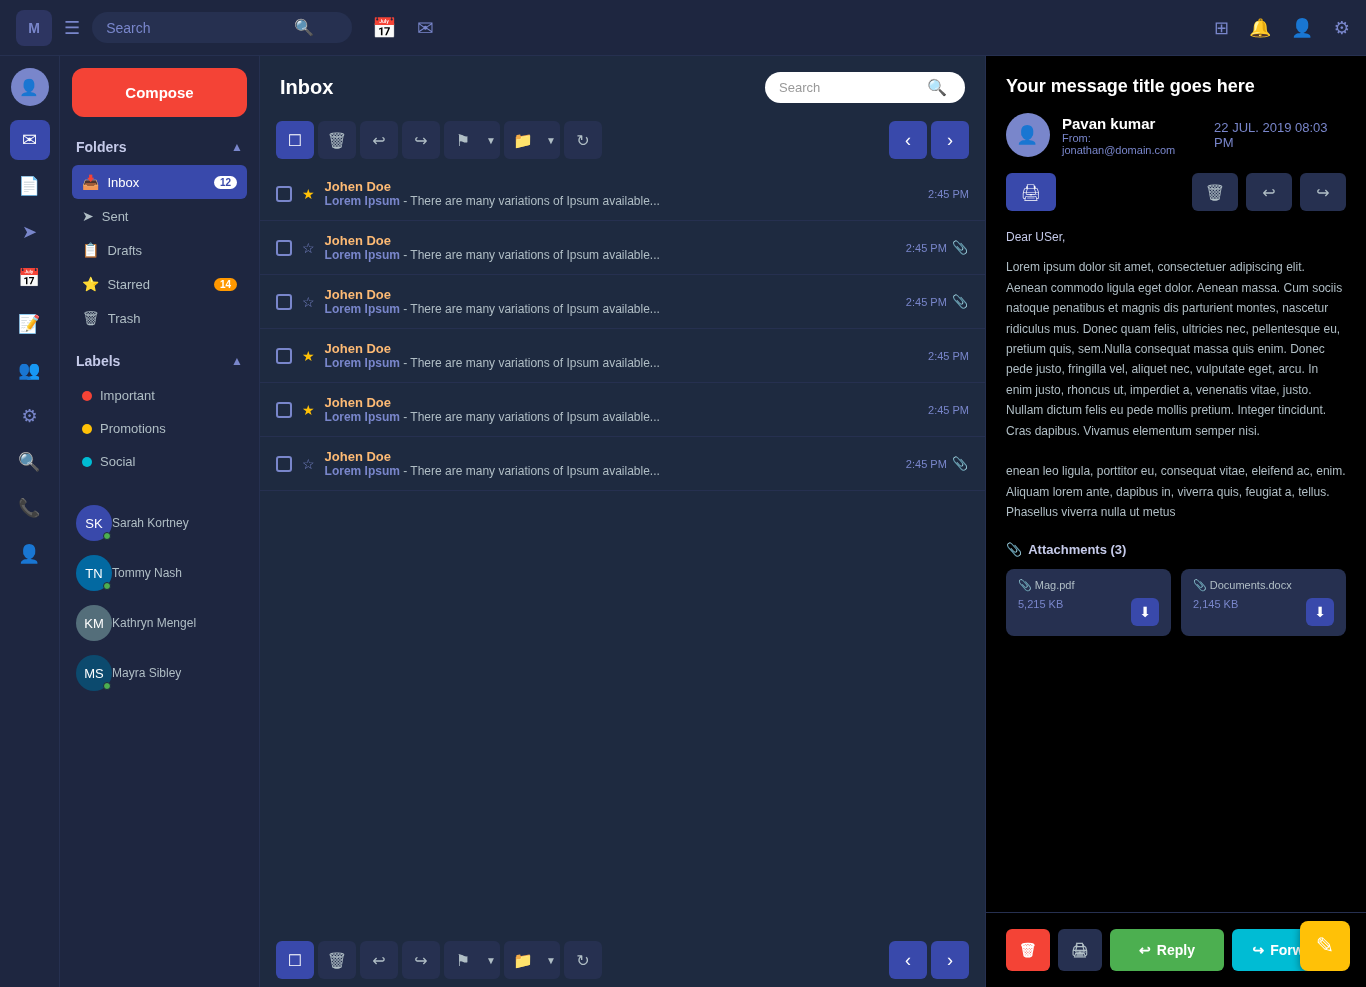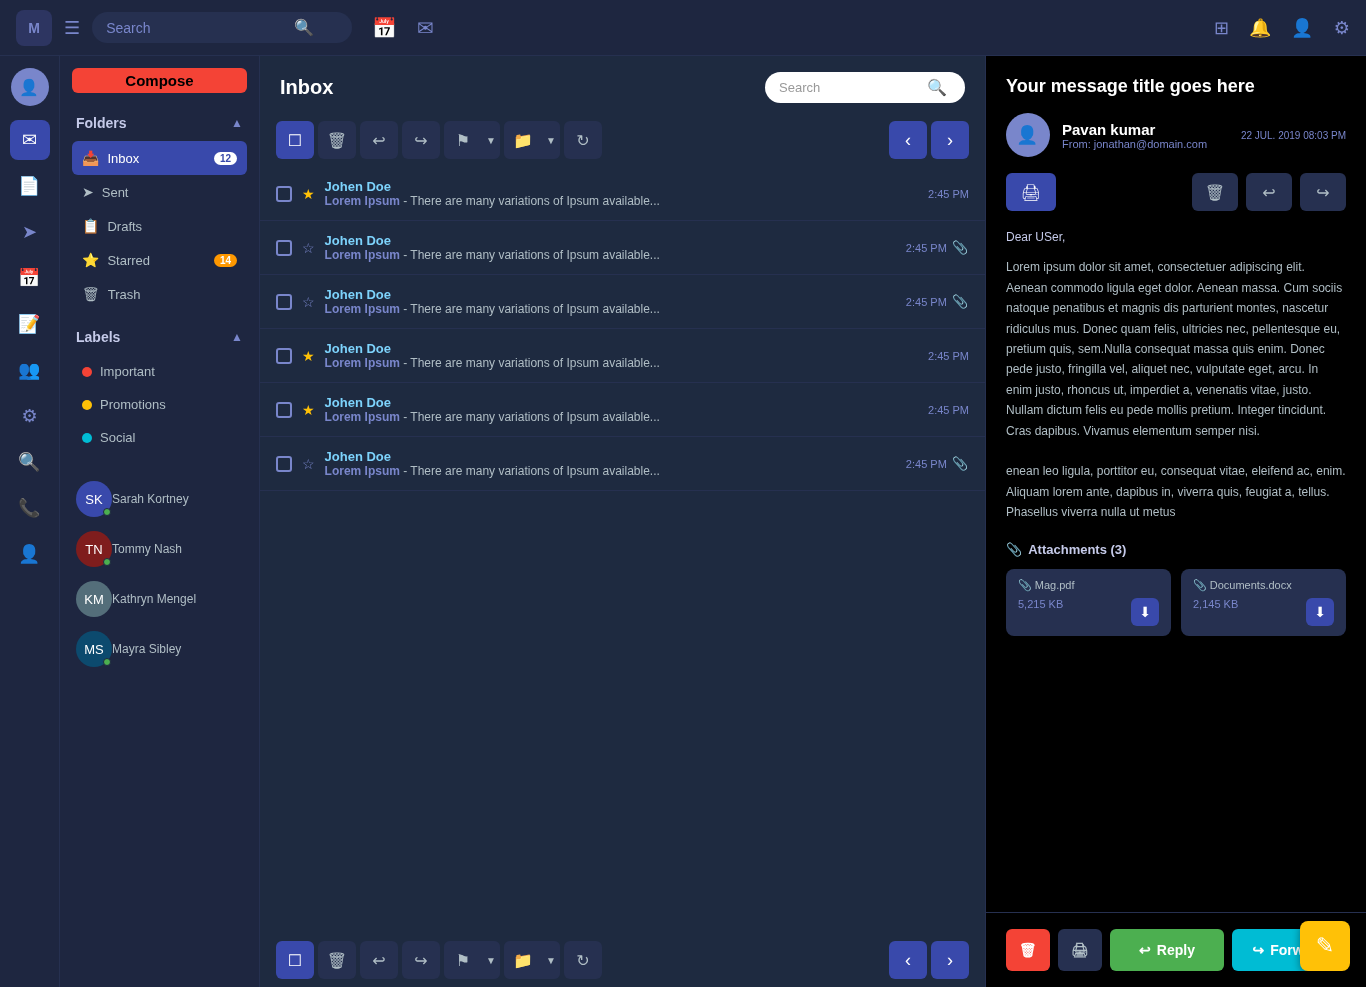--- a/index.html
+++ b/index.html
@@ -98,24 +98,24 @@
       width: 200px;
       background: #1e2640;
       padding: 12px;
       flex-shrink: 0;
       overflow-y: auto;
       border-right: 1px solid #263050;
     }
     .compose-btn {
       width: 100%;
       background: #f44336;
-      color: #000000;
+      color: #ffffff;
       border: none;
-      border-radius: 6px;
-      padding: 4px;
+      border-radius: 12px;
+      padding: 16px;
       font-size: 15px;
       font-weight: 600;
       cursor: pointer;
       margin-bottom: 20px;
     }
     .section-header {
       display: flex; align-items: center; justify-content: space-between;
       font-size: 14px; font-weight: 600; color: #c5cae9;
       margin-bottom: 8px; padding: 2px 4px;
     }
@@ -220,21 +220,21 @@
       cursor: pointer; gap: 10px;
     }
     .email-checkbox {
       width: 16px; height: 16px;
       border: 2px solid #7986cb; border-radius: 3px;
       flex-shrink: 0; background: transparent;
     }
     .email-star { color: #7986cb; font-size: 14px; flex-shrink: 0; }
     .email-star.filled { color: #ffc107; }
     .email-content { flex: 1; min-width: 0; }
-    .email-sender { font-size: 13px; font-weight: 600; color: #7dd3fc; }
+    .email-sender { font-size: 13px; font-weight: 600; color: #fdba74; }
     .email-preview { font-size: 12px; color: #b0bec5; white-space: nowrap; overflow: hidden; text-overflow: ellipsis; }
     .email-preview span.bold { color: #7986cb; font-weight: 600; }
     .email-meta { display: flex; align-items: center; gap: 6px; flex-shrink: 0; }
     .email-time { font-size: 11px; color: #7986cb; }
     .email-attach { color: #7986cb; font-size: 13px; }
 
     
     .right-panel {
       width: 380px;
       background: #000000;
@@ -253,21 +253,21 @@
       display: flex; align-items: center; gap: 12px; margin-bottom: 16px;
     }
     .sender-avatar {
       width: 44px; height: 44px; border-radius: 50%;
       background: #7986cb; flex-shrink: 0;
       display: flex; align-items: center; justify-content: center;
       font-size: 18px; color: #fff;
     }
     .sender-info .sender-name { font-size: 15px; font-weight: 600; color: #fff; }
     .sender-info .sender-from { font-size: 11px; color: #7986cb; }
-    .sender-date { margin-left: auto; font-size: 10px; color: #7986cb; }
+    .sender-date { margin-left: auto; font-size: 13px; color: #7986cb; }
     .msg-actions-top {
       display: flex; align-items: center; gap: 8px; margin-bottom: 16px;
     }
     .msg-action-btn {
       height: 38px;
       border-radius: 6px; border: none; cursor: pointer;
       display: flex; align-items: center; justify-content: center;
       font-size: 16px;
     }
     .msg-action-btn.blue { background: #3949ab; color: #fff; width: 50px; }
@@ -422,21 +422,21 @@
     </div>
 
     <div class="contacts-section">
       <div class="contact-item">
         <div class="contact-avatar">
           SK<div class="online-dot"></div>
         </div>
         <span class="contact-name">Sarah Kortney</span>
       </div>
       <div class="contact-item">
-        <div class="contact-avatar" style="background:#7f1d1d;">
+        <div class="contact-avatar" style="background:#0369a1;">
           TN<div class="online-dot"></div>
         </div>
         <span class="contact-name">Tommy Nash</span>
       </div>
       <div class="contact-item">
         <div class="contact-avatar" style="background:#546e7a;">
           KM
         </div>
         <span class="contact-name">Kathryn Mengel</span>
       </div>

